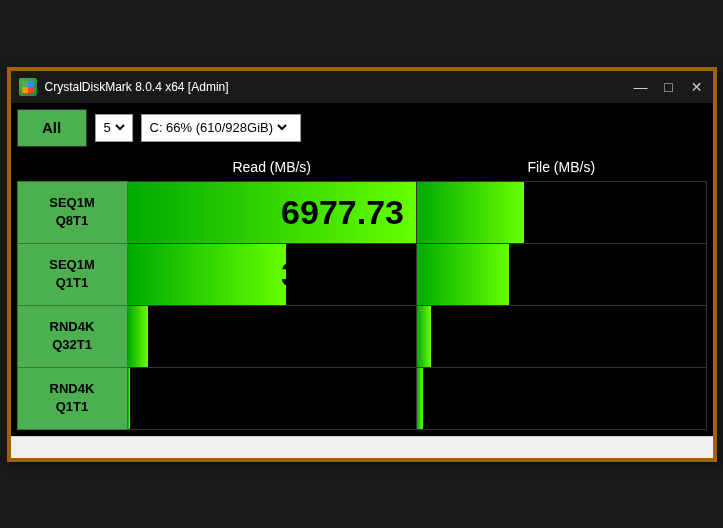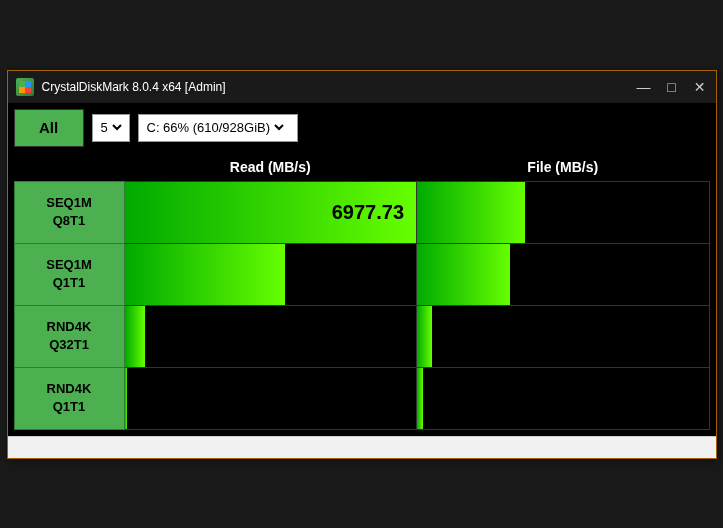--- a/index.html
+++ b/index.html
@@ -8,21 +8,21 @@
       font-family: 'Segoe UI', Arial, sans-serif;
       display: flex;
       justify-content: center;
       align-items: center;
       width: 723px;
       height: 528px;
     }
     .window {
       width: 710px;
       background: #0369a1;
-      border: 1px solid #a16207;
+      border: 4px solid #a16207;
       box-shadow: 2px 2px 8px rgba(0,0,0,0.5);
     }
     .titlebar {
       background: #1a1a1a;
       color: white;
       display: flex;
       align-items: center;
       padding: 6px 8px;
       height: 32px;
     }
@@ -86,21 +86,21 @@
       min-width: 70px;
     }
     .results-table {
       width: 100%;
       border-collapse: collapse;
     }
     .results-table th {
       background: #000;
       color: white;
       font-size: 14px;
-      font-weight: bold;
+      font-weight: normal;
       padding: 6px 0;
       text-align: center;
     }
     .results-table th:first-child {
       width: 110px;
     }
     .row-label {
       background: #4CAF50;
       color: black;
       font-size: 13px;
@@ -123,21 +123,21 @@
       position: absolute;
       left: 0;
       top: 0;
       bottom: 0;
       background: linear-gradient(to right, #00aa00, #66ff00);
       z-index: 0;
     }
     .value-cell .num {
       position: relative;
       z-index: 1;
-      font-size: 20px;
+      font-size: 34px;
       font-weight: bold;
       color: black;
     }
     .bottom-bar {
       background: #f0f0f0;
       height: 22px;
       border-top: 1px solid #ccc;
     }
     .toolbar-row {
       display: flex;

